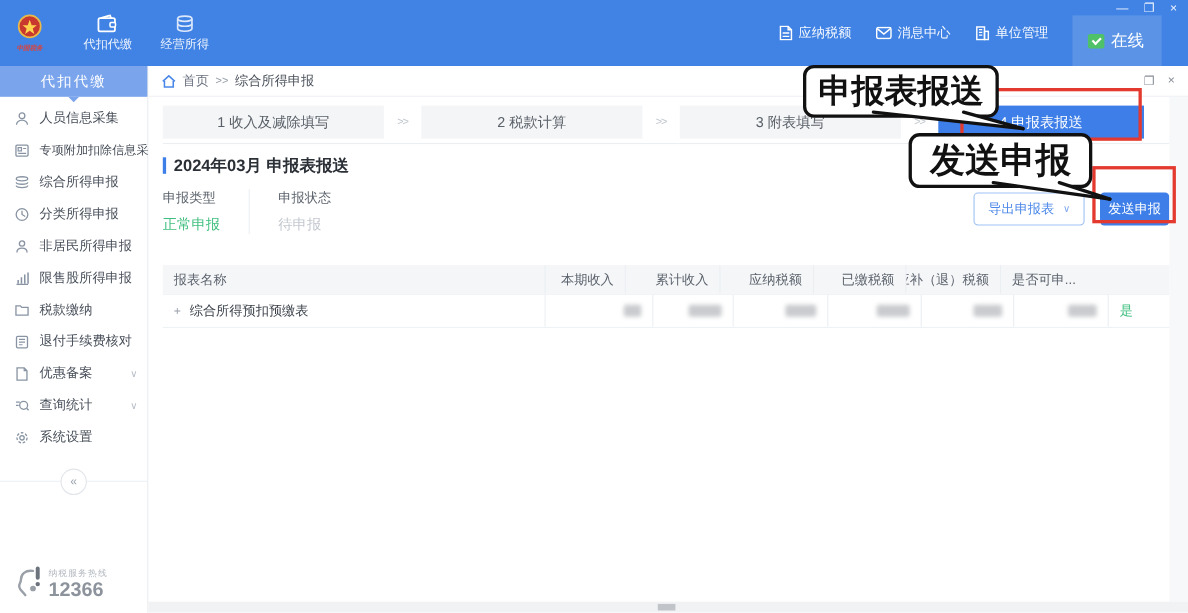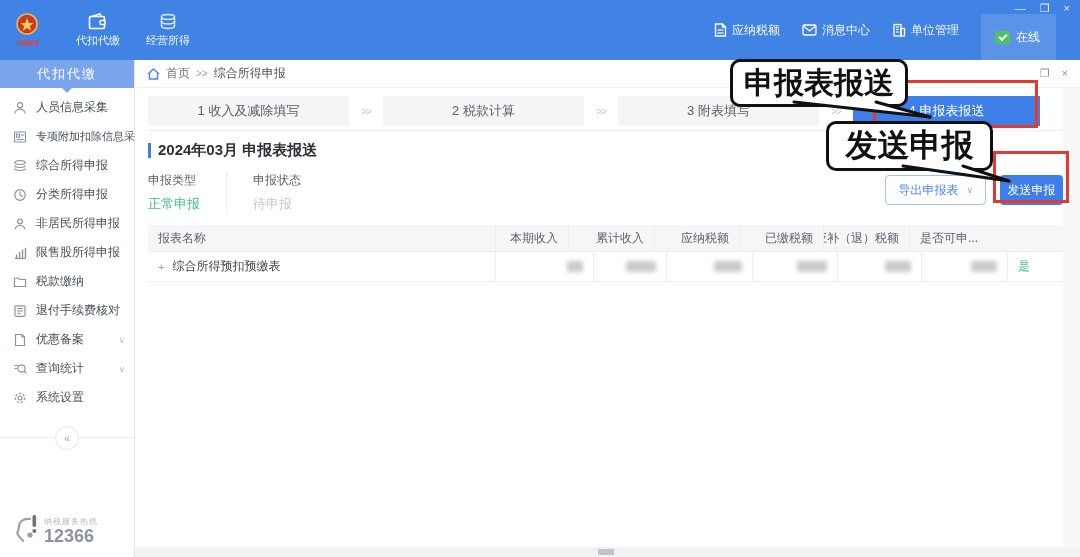--- a/index.html
+++ b/index.html
@@ -16,21 +16,21 @@
   .emblem-wrap { margin-left:10px; width:34px; display:flex; flex-direction:column; align-items:center; }
   .emblem-caption { font-size:6px; color:#d64541; font-weight:bold; font-style:italic; margin-top:1px;
     white-space:nowrap; }
   .app-title { color:#fff; font-size:15px; font-weight:bold; margin-left:12px; letter-spacing:1px; }
   .modules { display:flex; gap:26px; margin-left:32px; }
   .module { display:flex; flex-direction:column; align-items:center; cursor:pointer; }
   .module .m-label { color:rgba(255,255,255,.92); font-size:11px; margin-top:3px; }
   .header-actions { margin-left:auto; display:flex; align-items:center; gap:22px; margin-right:6px; }
   .h-action { display:flex; align-items:center; gap:5px; color:rgba(255,255,255,.95); font-size:12px; cursor:pointer; }
   .online-box { display:flex; align-items:center; gap:6px; background:rgba(255,255,255,.14);
-    padding:12px 16px 12px 14px; margin:14px 18px 0 0; height:46px; color:#fff; font-size:12px; cursor:pointer;text-align:center; }
+    padding:12px 16px 12px 14px; margin:14px 18px 0 0; height:46px; color:#fff; font-size:15px; cursor:pointer;text-align:center; }
   .online-ico { width:15px; height:13px; background:#4fc168; border-radius:2px; position:relative; }
   .online-ico::after { content:""; position:absolute; left:4px; top:3px; width:6px; height:3px;
     border-left:2px solid #fff; border-bottom:2px solid #fff; transform:rotate(-45deg); }
 
   
   .sidebar { position:absolute; left:0; top:60px; width:135px; height:497px; background:#fff;
     border-right:1px solid #e4e8ec; }
   .side-banner { height:28px; background:#7aa4ec; color:#fff; font-size:13px; text-align:center;
     line-height:28px; letter-spacing:2px; position:relative; }
   .side-banner::after { content:""; position:absolute; left:50%; bottom:-5px; margin-left:-5px;
@@ -76,21 +76,21 @@
   .filter-value { font-size:13px; }
   .filter-value.ok { color:#3fbf7f; }
   .filter-value.pending { color:#c3c8cf; }
   .btns { position:absolute; right:0; top:3px; display:flex; gap:14px; }
   .btn-outline { height:30px; padding:0 12px; border:1px solid #9ec1f5; border-radius:4px;
     background:#fff; color:#4a87e8; font-size:12px; display:flex; align-items:center; gap:8px; cursor:pointer; }
   .btn-outline .dd { font-size:9px; color:#7fa9ef; }
   .btn-primary { height:30px; width:63px; border:none; border-radius:4px; background:#3d7ee8;
     color:#fff; font-size:12px; cursor:pointer; }
 
-  .table { margin-top:12px; border-bottom:1px solid #eceff2; }
+  .table { margin-top:28px; border-bottom:1px solid #eceff2; }
   .t-head { display:flex; background:#f5f6f8; height:26px; }
   .t-row { display:flex; background:#fff; height:30px; border-top:1px solid #eef1f4; }
   .cell { display:flex; align-items:center; font-size:12px; border-right:1px solid #eceff2;
     padding:0 10px; overflow:hidden; white-space:nowrap; }
   .cell:last-child { border-right:none; }
   .t-head .cell { color:#5b626c; }
   .t-row .cell { color:#3c424b; }
   .c0 { flex:0 0 348px; } .c1 { flex:0 0 98px; } .c2 { flex:0 0 73px; }
   .c3 { flex:0 0 86px; } .c4 { flex:0 0 85px; } .c5 { flex:0 0 84px; }
   .c6 { flex:0 0 86px; } .c7 { flex:1; }

